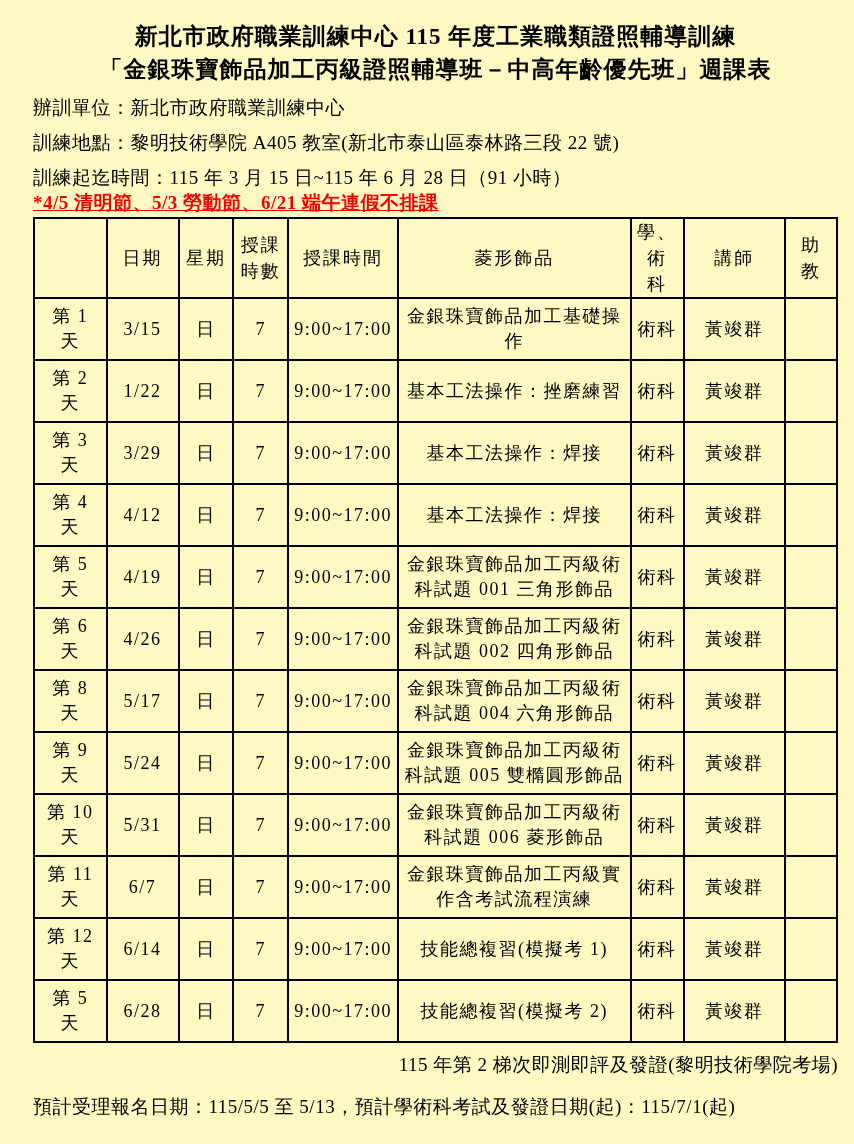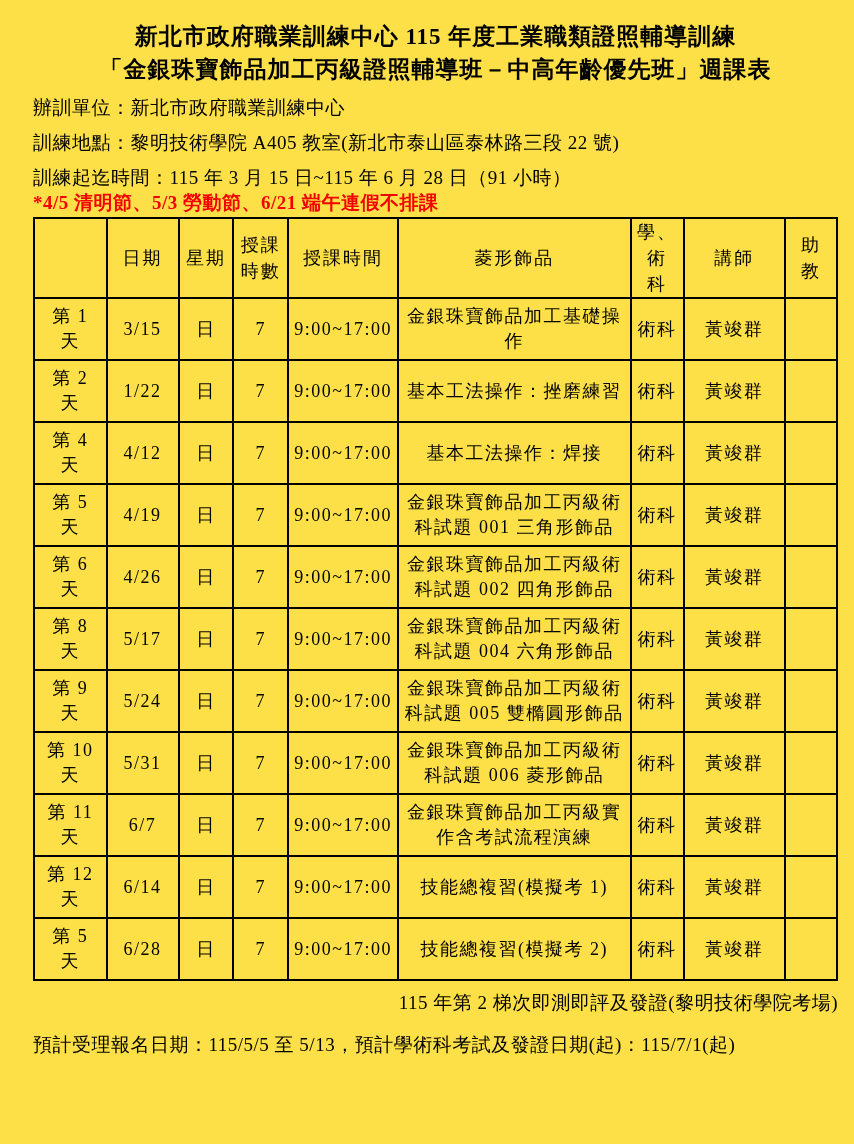--- a/index.html
+++ b/index.html
@@ -1,17 +1,17 @@
 <!DOCTYPE html>
 <html><head>
 <meta charset="utf-8">
 <style>
   html,body { margin:0; padding:0; background:#ffffff; }
   .page {
-    width:854px; height:1144px; background:#fde047; box-sizing:border-box;
+    width:854px; height:1144px; background:#fef9c3; box-sizing:border-box;
     padding:20px 16px 0 33px; color:#000;
     font-family:"Liberation Serif","DejaVu Serif",serif;
     overflow:hidden;
   }
   .title-line {
     text-align:center; font-weight:bold; font-size:23px; line-height:33px;
     letter-spacing:1px;
   }
   .info-line { font-size:19px; line-height:26px; letter-spacing:0.5px; margin-top:9px; }
   .holiday-note { font-size:19px; line-height:23px; font-weight:bold; letter-spacing:0.5px; }
@@ -41,21 +41,21 @@
 </style>
 </head>
 <body>
 
 <div class="page">
   <div class="title-line">新北市政府職業訓練中心 115 年度工業職類證照輔導訓練</div>
   <div class="title-line">「金銀珠寶飾品加工丙級證照輔導班－中高年齡優先班」週課表</div>
   <div class="info-line">辦訓單位：新北市政府職業訓練中心</div>
   <div class="info-line">訓練地點：黎明技術學院 A405 教室(新北市泰山區泰林路三段 22 號)</div>
   <div class="info-line">訓練起迄時間：115 年 3 月 15 日~115 年 6 月 28 日（91 小時）</div>
-  <div class="holiday-note" style="color: rgb(244, 0, 0);">*4/5 清明節、5/3 勞動節、6/21 端午連假不排課</div>
+  <div class="holiday-note" style="color: rgb(244, 0, 0); text-decoration: underline;">*4/5 清明節、5/3 勞動節、6/21 端午連假不排課</div>
 
   <table class="schedule">
     <colgroup>
       <col class="col-day">
         <col class="col-date">
         <col class="col-week">
       <col class="col-hours">
         <col class="col-time">
         <col class="col-content">
       <col class="col-subject">
@@ -95,20 +95,31 @@
     <td class="c-date">1/22</td>
     <td class="c-week">日</td>
     <td class="c-hours">7</td>
     <td class="c-time">9:00~17:00</td>
     <td class="c-content">基本工法操作：挫磨練習</td>
     <td class="c-subject">術科</td>
     <td class="c-teacher">黃竣群</td>
     <td class="c-assist"></td>
   </tr>
 
+  <tr>
+    <td class="c-day">第 3 天</td>
+    <td class="c-date">3/29</td>
+    <td class="c-week">日</td>
+    <td class="c-hours">7</td>
+    <td class="c-time">9:00~17:00</td>
+    <td class="c-content">基本工法操作：焊接</td>
+    <td class="c-subject">術科</td>
+    <td class="c-teacher">黃竣群</td>
+    <td class="c-assist"></td>
+  </tr>
 
   <tr>
     <td class="c-day">第 4 天</td>
     <td class="c-date">4/12</td>
     <td class="c-week">日</td>
     <td class="c-hours">7</td>
     <td class="c-time">9:00~17:00</td>
     <td class="c-content">基本工法操作：焊接</td>
     <td class="c-subject">術科</td>
     <td class="c-teacher">黃竣群</td>

